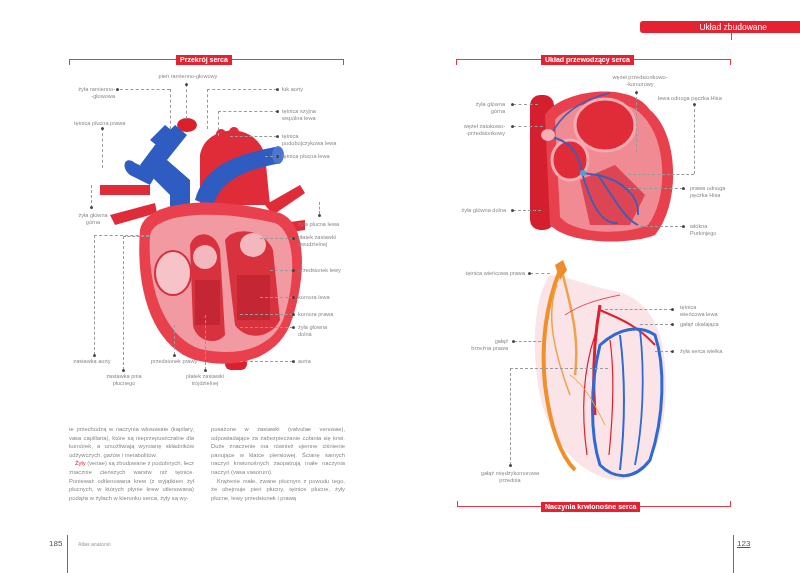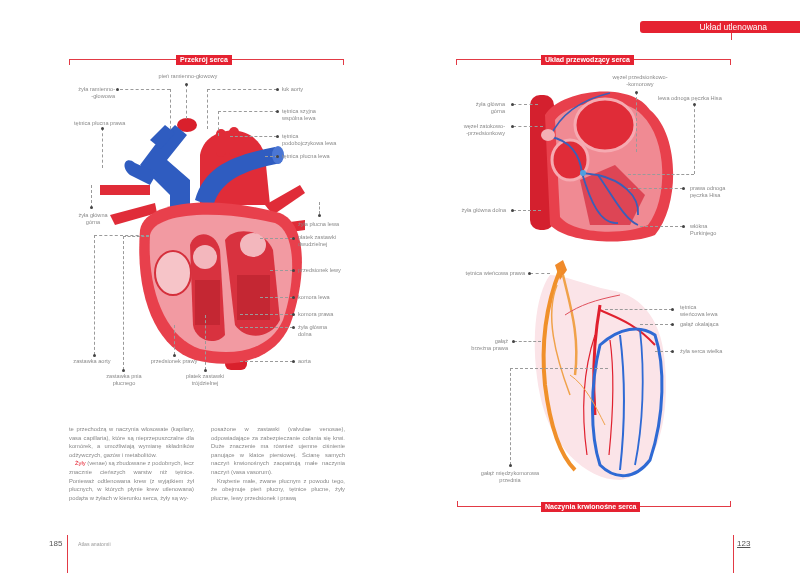--- a/index.html
+++ b/index.html
@@ -17,21 +17,21 @@
   .body-text p { margin: 0; }
   .hl { color: #e52231; }
   .chapter-tab { position: absolute; left: 640px; top: 21px; width: 160px; height: 12px; background: #e52231; border-radius: 3px 0 0 3px; color: #fff; font-size: 8.5px; line-height: 12px; text-align: right; padding-right: 33px; }
   .footer-num { position: absolute; font-size: 8px; color: #555; }
   .footer-rule { position: absolute; width: 1px; background: #e23a45; }
   .footer-title { position: absolute; font-size: 5.2px; color: #999; }
 </style>
 </head>
 <body>
 
-<div class="chapter-tab"><span>Układ utlenowana</span></div>
+<div class="chapter-tab"><span>Układ zbudowane</span></div>
 <div class="abs" style="left:731px;top:33px;width:1px;height:7px;background:#e23a45;"></div>
 
 <div class="section-bracket" style="left:69px;top:59px;width:275px;"></div>
 <div class="section-title" style="left:176px;top:55px;">Przekrój serca</div>
 
 <svg class="abs" style="left:95px;top:85px;" width="240" height="300" viewBox="0 0 240 300">
 
   <ellipse cx="92" cy="40" rx="10" ry="7" fill="#d9202c"></ellipse>
   <path d="M105 70 C110 40, 160 35, 170 70 L175 120 L105 120 Z" fill="#e02c38"></path>
 

